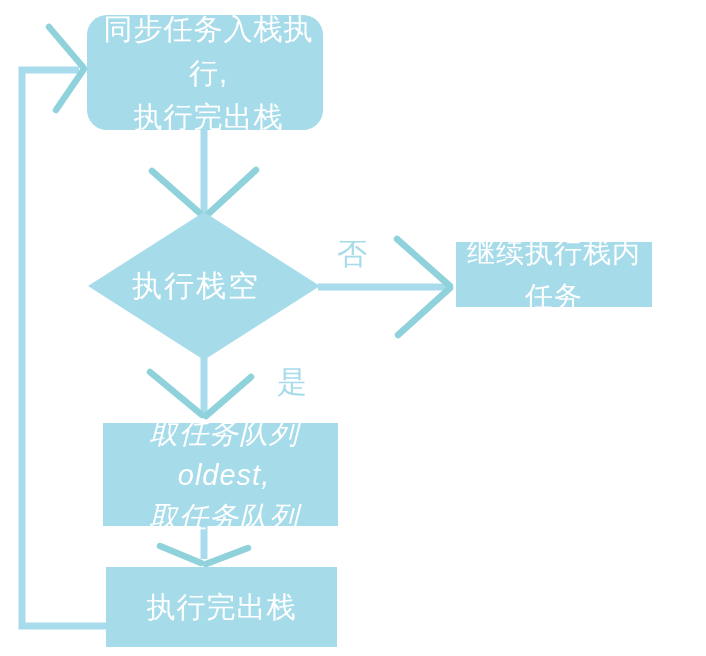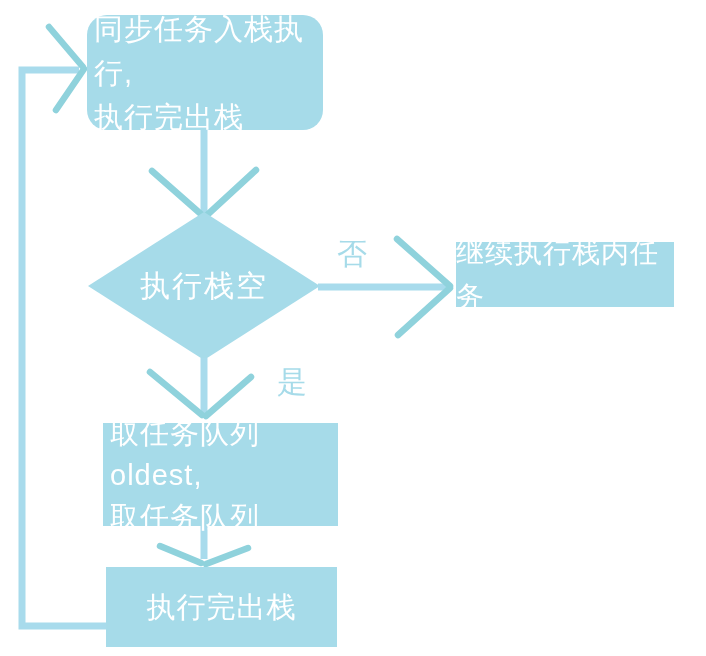--- a/index.html
+++ b/index.html
@@ -39,55 +39,57 @@
     position: absolute;
     background: #a6dbe9;
     color: #ffffff;
     box-sizing: border-box;
     display: flex;
     flex-direction: column;
     justify-content: center;
     font-size: 29px;
     line-height: 44px;
     letter-spacing: 1px;
+    text-align: center;
   }
   .node-start {
     left: 87px;
     top: 15px;
     width: 236px;
     height: 115px;
     border-radius: 20px;
     padding-left: 7px;
   }
   .node-continue {
     left: 456px;
     top: 242px;
-    width: 218px;
+    width: 196px;
     height: 65px;
     align-items: center;
     font-size: 28px;
   }
   .node-take {
     left: 103px;
     top: 423px;
     width: 235px;
     height: 103px;
     padding-left: 7px;
     line-height: 42px;
+    font-style: italic;
   }
   .node-pop {
     left: 106px;
     top: 567px;
     width: 231px;
     height: 80px;
     align-items: center;
   }
   .decision-text {
     position: absolute;
-    left: 88px;
+    left: 80px;
     top: 212px;
     width: 232px;
     height: 148px;
     display: flex;
     align-items: center;
     justify-content: center;
     color: #ffffff;
     font-size: 30px;
     letter-spacing: 2px;
   }

